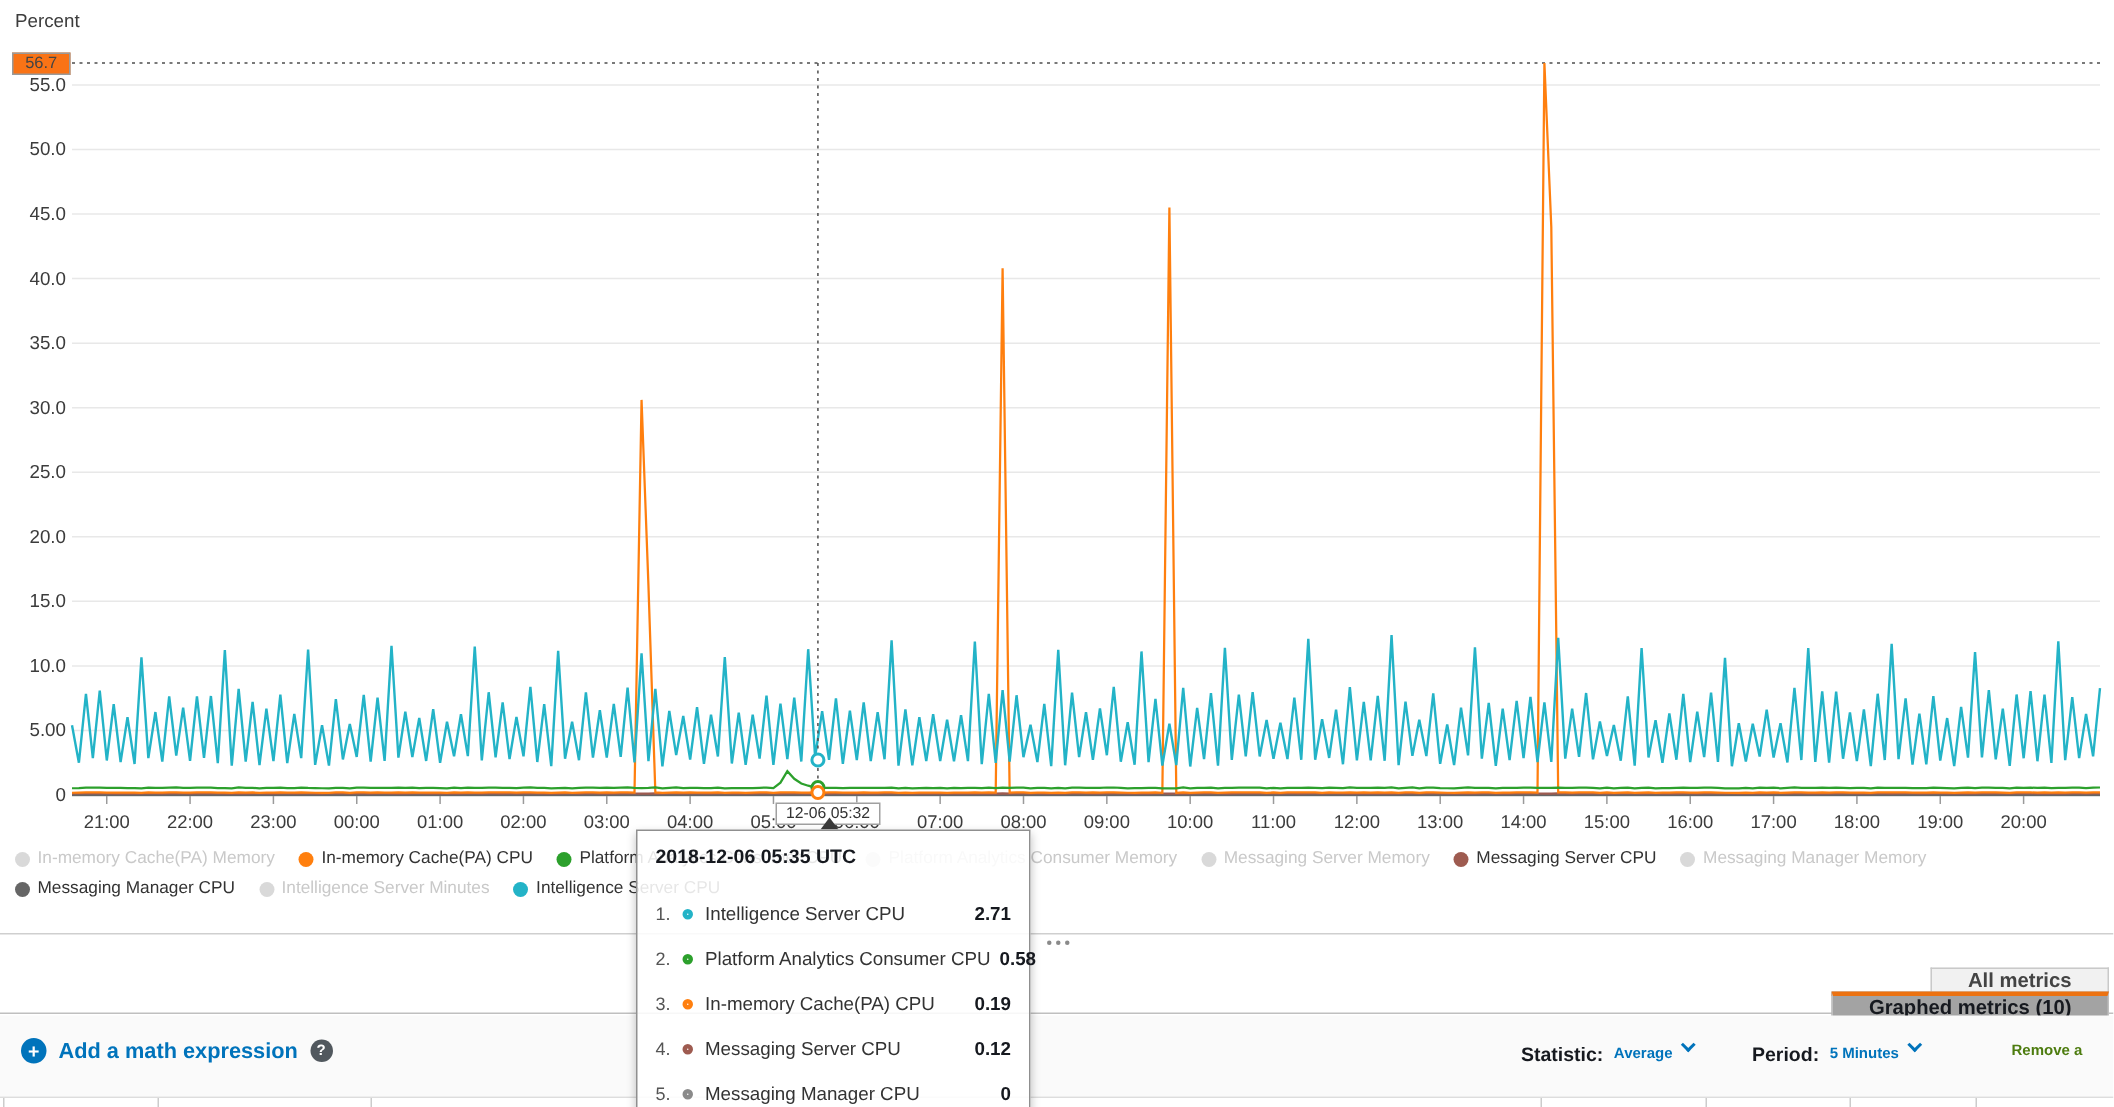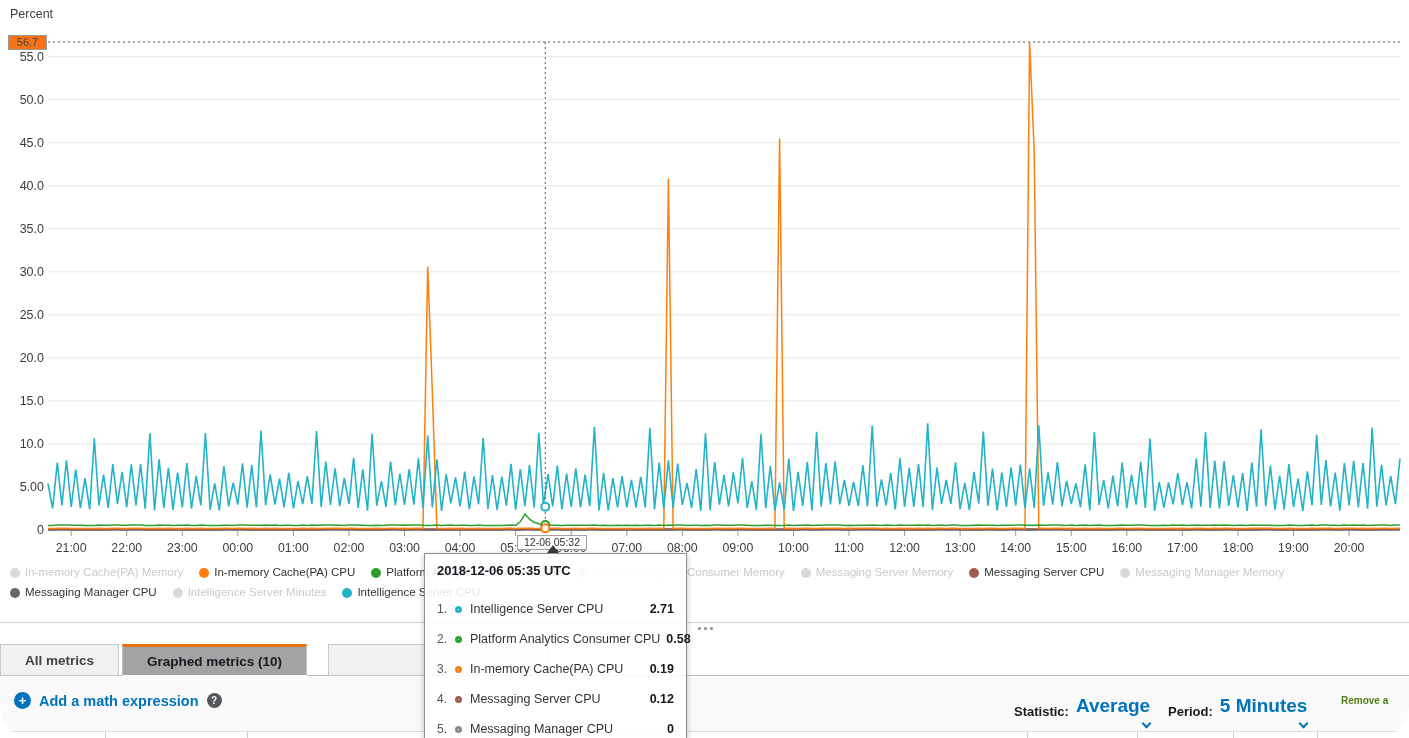--- a/index.html
+++ b/index.html
@@ -1,17 +1,17 @@
 <!DOCTYPE html>
 <html><head>
 <meta charset="utf-8">
 <style>
   * { margin:0; padding:0; box-sizing:border-box; }
   body { background:#fff; font-family:"Liberation Sans", sans-serif; }
-  #app { position:relative; width:1409px; height:738px; background:#fff; overflow:hidden;border-radius:32px; }
+  #app { position:relative; width:1409px; height:738px; background:#fff; overflow:hidden; }
 
   
   .y-unit { position:absolute; left:10px; top:7px; font-size:12.5px; color:#3c3c3c; }
   .max-box { position:absolute; left:8px; top:35px; width:39px; height:15px; border:1px solid #9a9a9a;
              background:#f97316; font-size:11px; color:#444; text-align:center; line-height:13px; }
   svg text { font-family:"Liberation Sans", sans-serif; }
 
   
   .cursor-axis-label { position:absolute; left:517px; top:535px; background:#fff; border:1px solid #a0a0a0;
                        font-size:10.5px; color:#333; padding:0 6px; height:15px; line-height:13px; z-index:3; }
@@ -28,38 +28,38 @@
   .legend-item.dimmed { color:#c9c9c9; }
 
   
   .panel-divider { position:absolute; left:0; top:622px; width:1409px; height:1px; background:#cfcfcf; z-index:2; }
   .drag-handle { position:absolute; left:688px; top:624px; width:34px; height:9px; background:#fff; z-index:2;
                  display:flex; align-items:center; justify-content:center; gap:3px; cursor:row-resize; }
   .drag-handle i { width:3px; height:3px; border-radius:50%; background:#8a8a8a; }
 
   
   .tabs { position:absolute; left:0; top:645px; width:1409px; height:31px; z-index:2;
-          border-bottom:1px solid #bfbfbf; display:flex; align-items:flex-end; }
+          border-bottom:1px solid #bfbfbf; display:flex; align-items:flex-end;flex-direction:column; }
   .tab { height:31px; padding:0 24px; display:inline-flex; align-items:center; font-size:13.5px; font-weight:bold;
          color:#444; background:#f1f1f1; border:1px solid #c9c9c9; border-bottom:none; margin-right:3px; cursor:pointer; }
   .tab.active { background:#a3a3a3; color:#16191f; border:1px solid #bfbfbf; border-bottom:1px solid #fff;
                 border-top:3px solid #ec7211; margin-bottom:-1px; height:32px; }
   .tab.partial { margin-left:18px; width:220px; }
 
   
   .toolbar { position:absolute; left:0; top:677px; width:1409px; height:54px; background:#fafafa; z-index:2; }
   .math-link { position:absolute; left:14px; top:15px; display:flex; align-items:center; gap:8px; cursor:pointer; }
   .plus-icon { width:17px; height:17px; border-radius:50%; background:#0073bb; color:#fff; font-size:13px;
                font-weight:bold; display:flex; align-items:center; justify-content:center; line-height:1; }
   .math-link .lbl { color:#0073bb; font-weight:bold; font-size:14.5px; }
   .help-icon { width:15px; height:15px; border-radius:50%; background:#51585e; color:#fff; font-size:10px;
                font-weight:bold; display:flex; align-items:center; justify-content:center; cursor:pointer; }
   .stat-group { position:absolute; top:18px; display:flex; align-items:center; gap:7px; }
   .stat-label { font-size:13px; font-weight:bold; color:#16191f; }
-  .dd-value { font-size:19px; font-weight:bold; color:#0073bb; cursor:pointer; display:flex; align-items:flex-end; gap:7px;flex-direction:column; }
+  .dd-value { font-size:10px; font-weight:bold; color:#0073bb; cursor:pointer; display:flex; align-items:flex-start; gap:7px; }
   .caret { width:7px; height:7px; border-right:2px solid #0073bb; border-bottom:2px solid #0073bb;
            transform:rotate(45deg); display:inline-block; margin-top:-4px; }
   .remove-link { position:absolute; left:1341px; top:18px; font-size:10px; font-weight:bold; color:#4d7c0f;
                  white-space:nowrap; cursor:pointer; }
 
   
   .table-fragment { position:absolute; left:0; top:731px; width:1409px; height:7px; background:#fff;
                     border-top:1px solid #ddd; z-index:2; }
   .table-fragment i { position:absolute; top:0; width:1px; height:7px; background:#ccc; }
 

